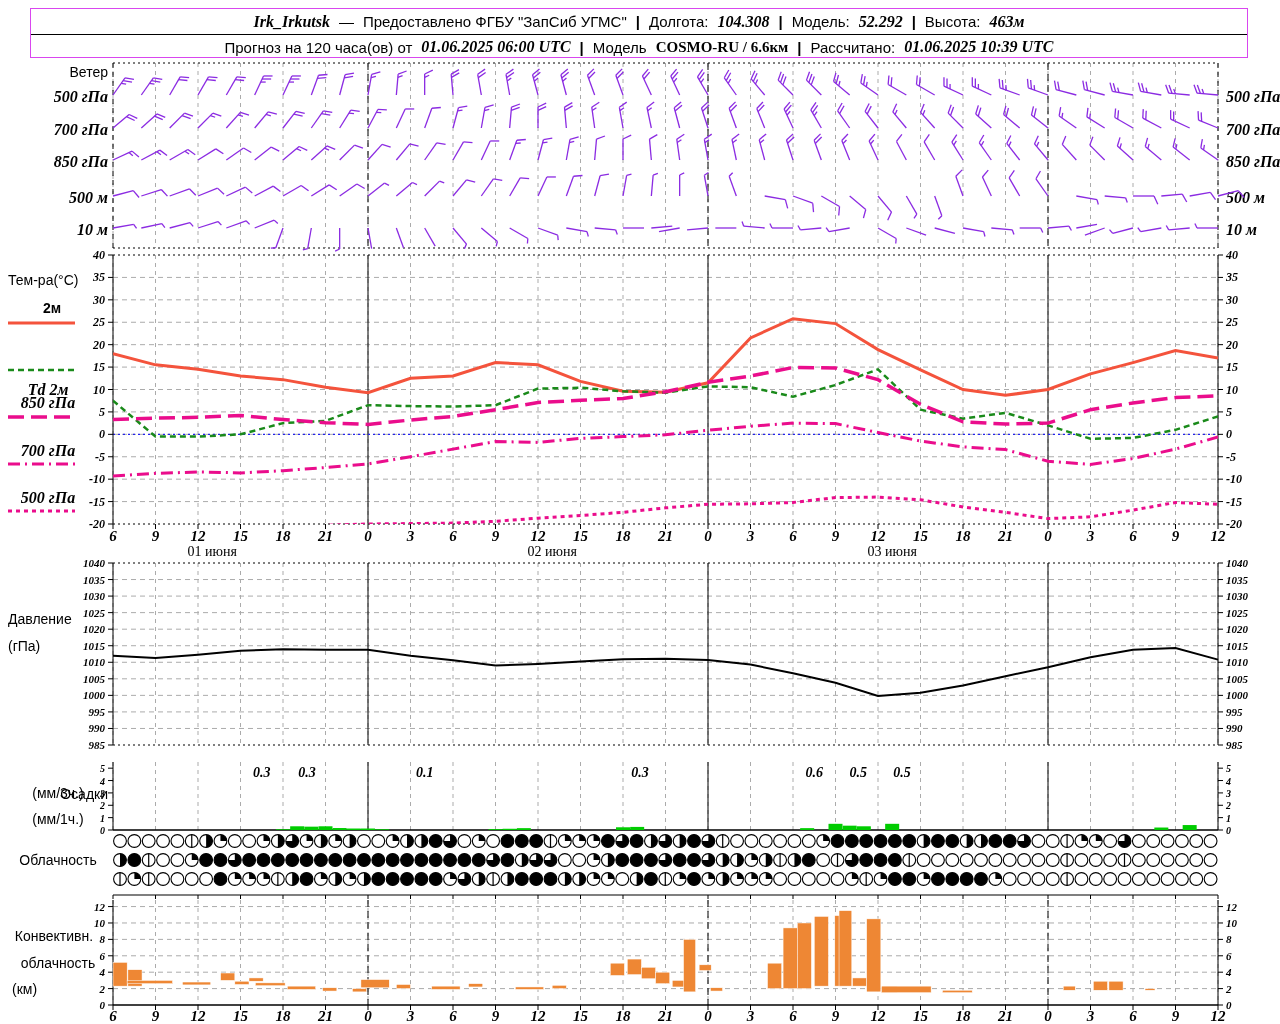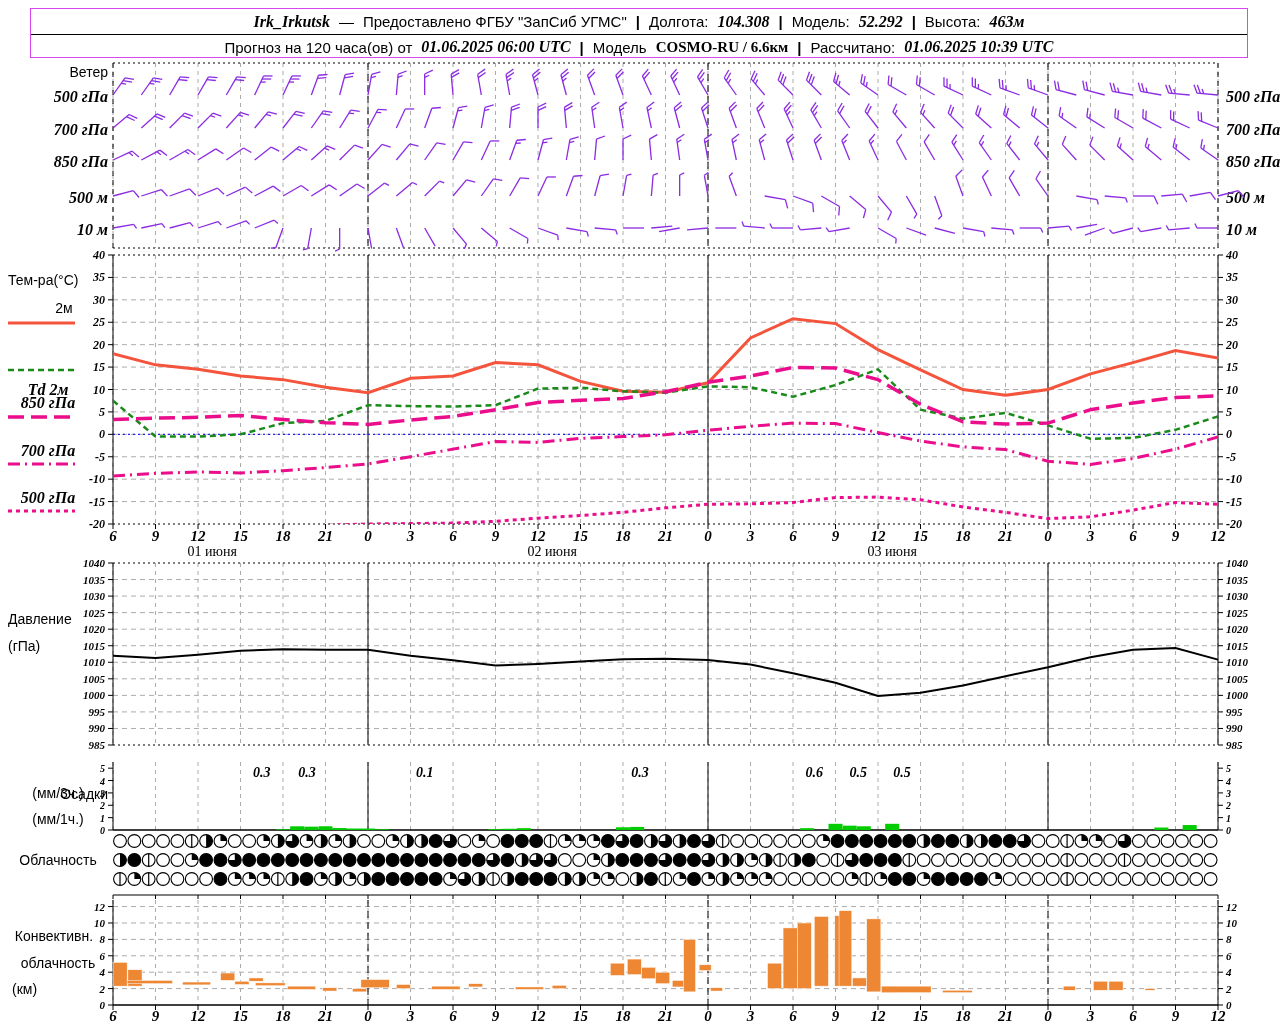--- a/index.html
+++ b/index.html
@@ -60,21 +60,21 @@
   <div class="side-label ra lvl" style="left:10px;top:189px;width:98px;">500 м</div>
   <div class="side-label ra lvl" style="left:10px;top:221px;width:98px;">10 м</div>
 
   <div class="side-label lvl" style="left:1226px;top:88px;width:54px;">500 гПа</div>
   <div class="side-label lvl" style="left:1226px;top:121px;width:54px;">700 гПа</div>
   <div class="side-label lvl" style="left:1226px;top:153px;width:54px;">850 гПа</div>
   <div class="side-label lvl" style="left:1226px;top:189px;width:54px;">500 м</div>
   <div class="side-label lvl" style="left:1226px;top:221px;width:54px;">10 м</div>
 
   <div class="side-label" style="left:8px;top:272px;width:100px;text-align:left;">Тем-ра(°C)</div>
-  <div class="side-label" style="left:24px;top:300px;width:80px;text-align:center;">2м</div>
+  <div class="side-label" style="left:12px;top:300px;width:80px;text-align:center;font-weight:bold;">2м</div>
   <div class="side-label lvl" style="left:8px;top:347px;width:80px;text-align:center;margin-top:34px;">Td  2м</div>
   <div class="side-label lvl" style="left:8px;top:394px;width:80px;text-align:center;">850 гПа</div>
   <div class="side-label lvl" style="left:8px;top:442px;width:80px;text-align:center;">700 гПа</div>
   <div class="side-label lvl" style="left:8px;top:489px;width:80px;text-align:center;">500 гПа</div>
 
   <div class="side-label" style="left:8px;top:611px;width:100px;text-align:left;">Давление</div>
   <div class="side-label" style="left:8px;top:638px;width:100px;">(гПа)</div>
   <div class="side-label" style="left:8px;top:761px;width:100px;text-align:center;margin-top:24px;">(мм/3ч.)</div>
   <div class="side-label" style="left:8px;top:786px;width:100px;text-align:right;">Осадки</div>
   <div class="side-label" style="left:8px;top:811px;width:100px;text-align:center;">(мм/1ч.)</div>

